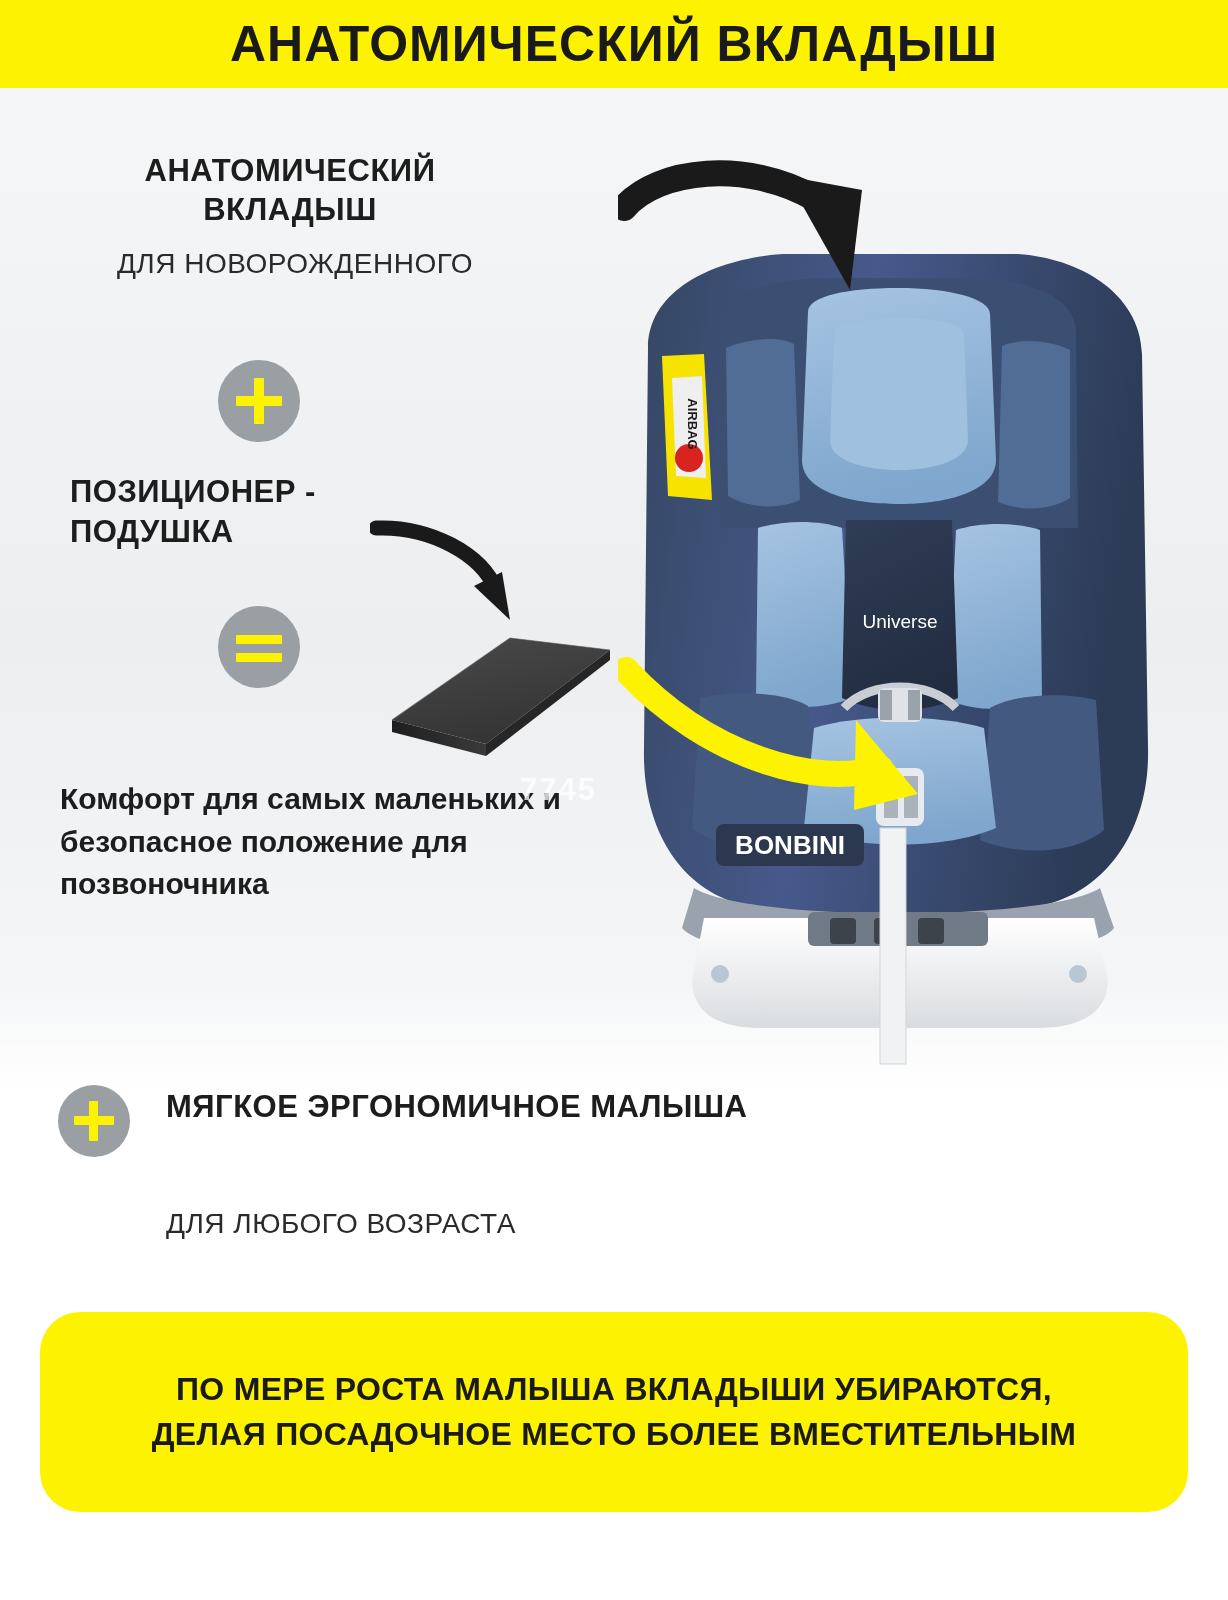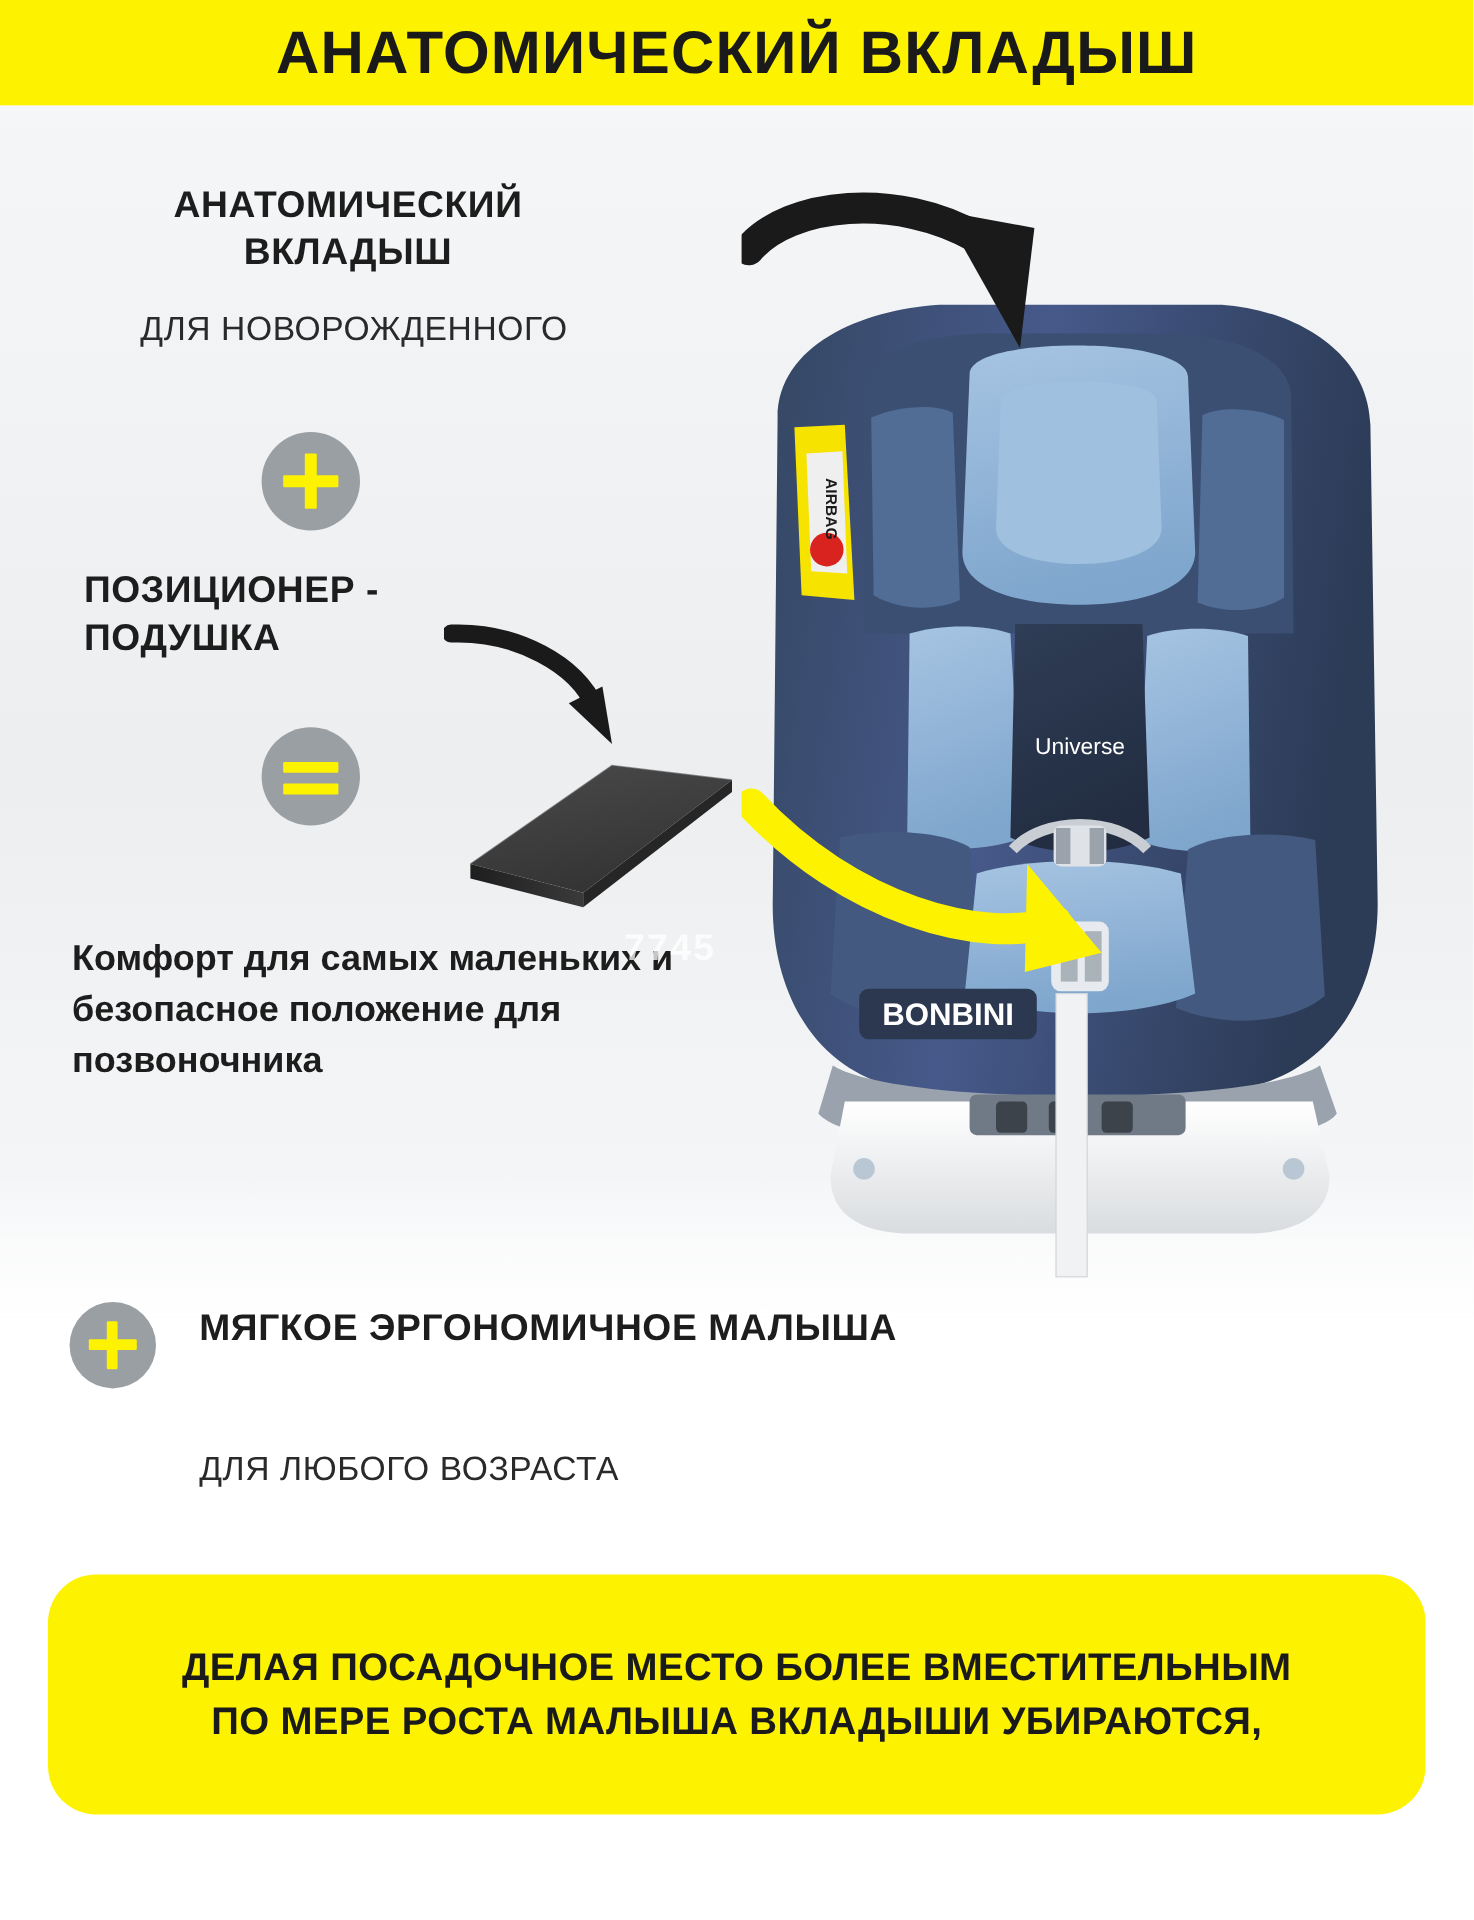--- a/index.html
+++ b/index.html
@@ -61,21 +61,21 @@
   .heading-1 {
     font-size: 31px;
     font-weight: bold;
     color: #1d1d1d;
     letter-spacing: 0.5px;
     line-height: 1.25;
     text-align: center;
     width: 460px;
   }
   .sub-1 {
-    margin-top: 28px;
+    margin-top: 18px;
     font-size: 28px;
     color: #2a2a2a;
     letter-spacing: 0.5px;
     text-align: center;
     width: 470px;
   }
 
   
   .circle-badge {
     width: 82px;
@@ -368,16 +368,16 @@
 <div class="watermark">7745</div>
 
 <div class="circle-badge badge-plus-2">
   <span class="plus-glyph"></span>
 </div>
 <div class="heading-3">МЯГКОЕ ЭРГОНОМИЧНОЕ МАЛЫША</div>
 <div class="sub-3">ДЛЯ ЛЮБОГО ВОЗРАСТА</div>
 
 <div class="bottom-banner">
   <div class="bottom-banner-text">
+    <div>ПО МЕРЕ РОСТА МАЛЫША ВКЛАДЫШИ УБИРАЮТСЯ,</div>
     <div>ДЕЛАЯ ПОСАДОЧНОЕ МЕСТО БОЛЕЕ ВМЕСТИТЕЛЬНЫМ</div>
-    <div>ПО МЕРЕ РОСТА МАЛЫША ВКЛАДЫШИ УБИРАЮТСЯ,</div>
   </div>
 </div>
 
 </body></html>

